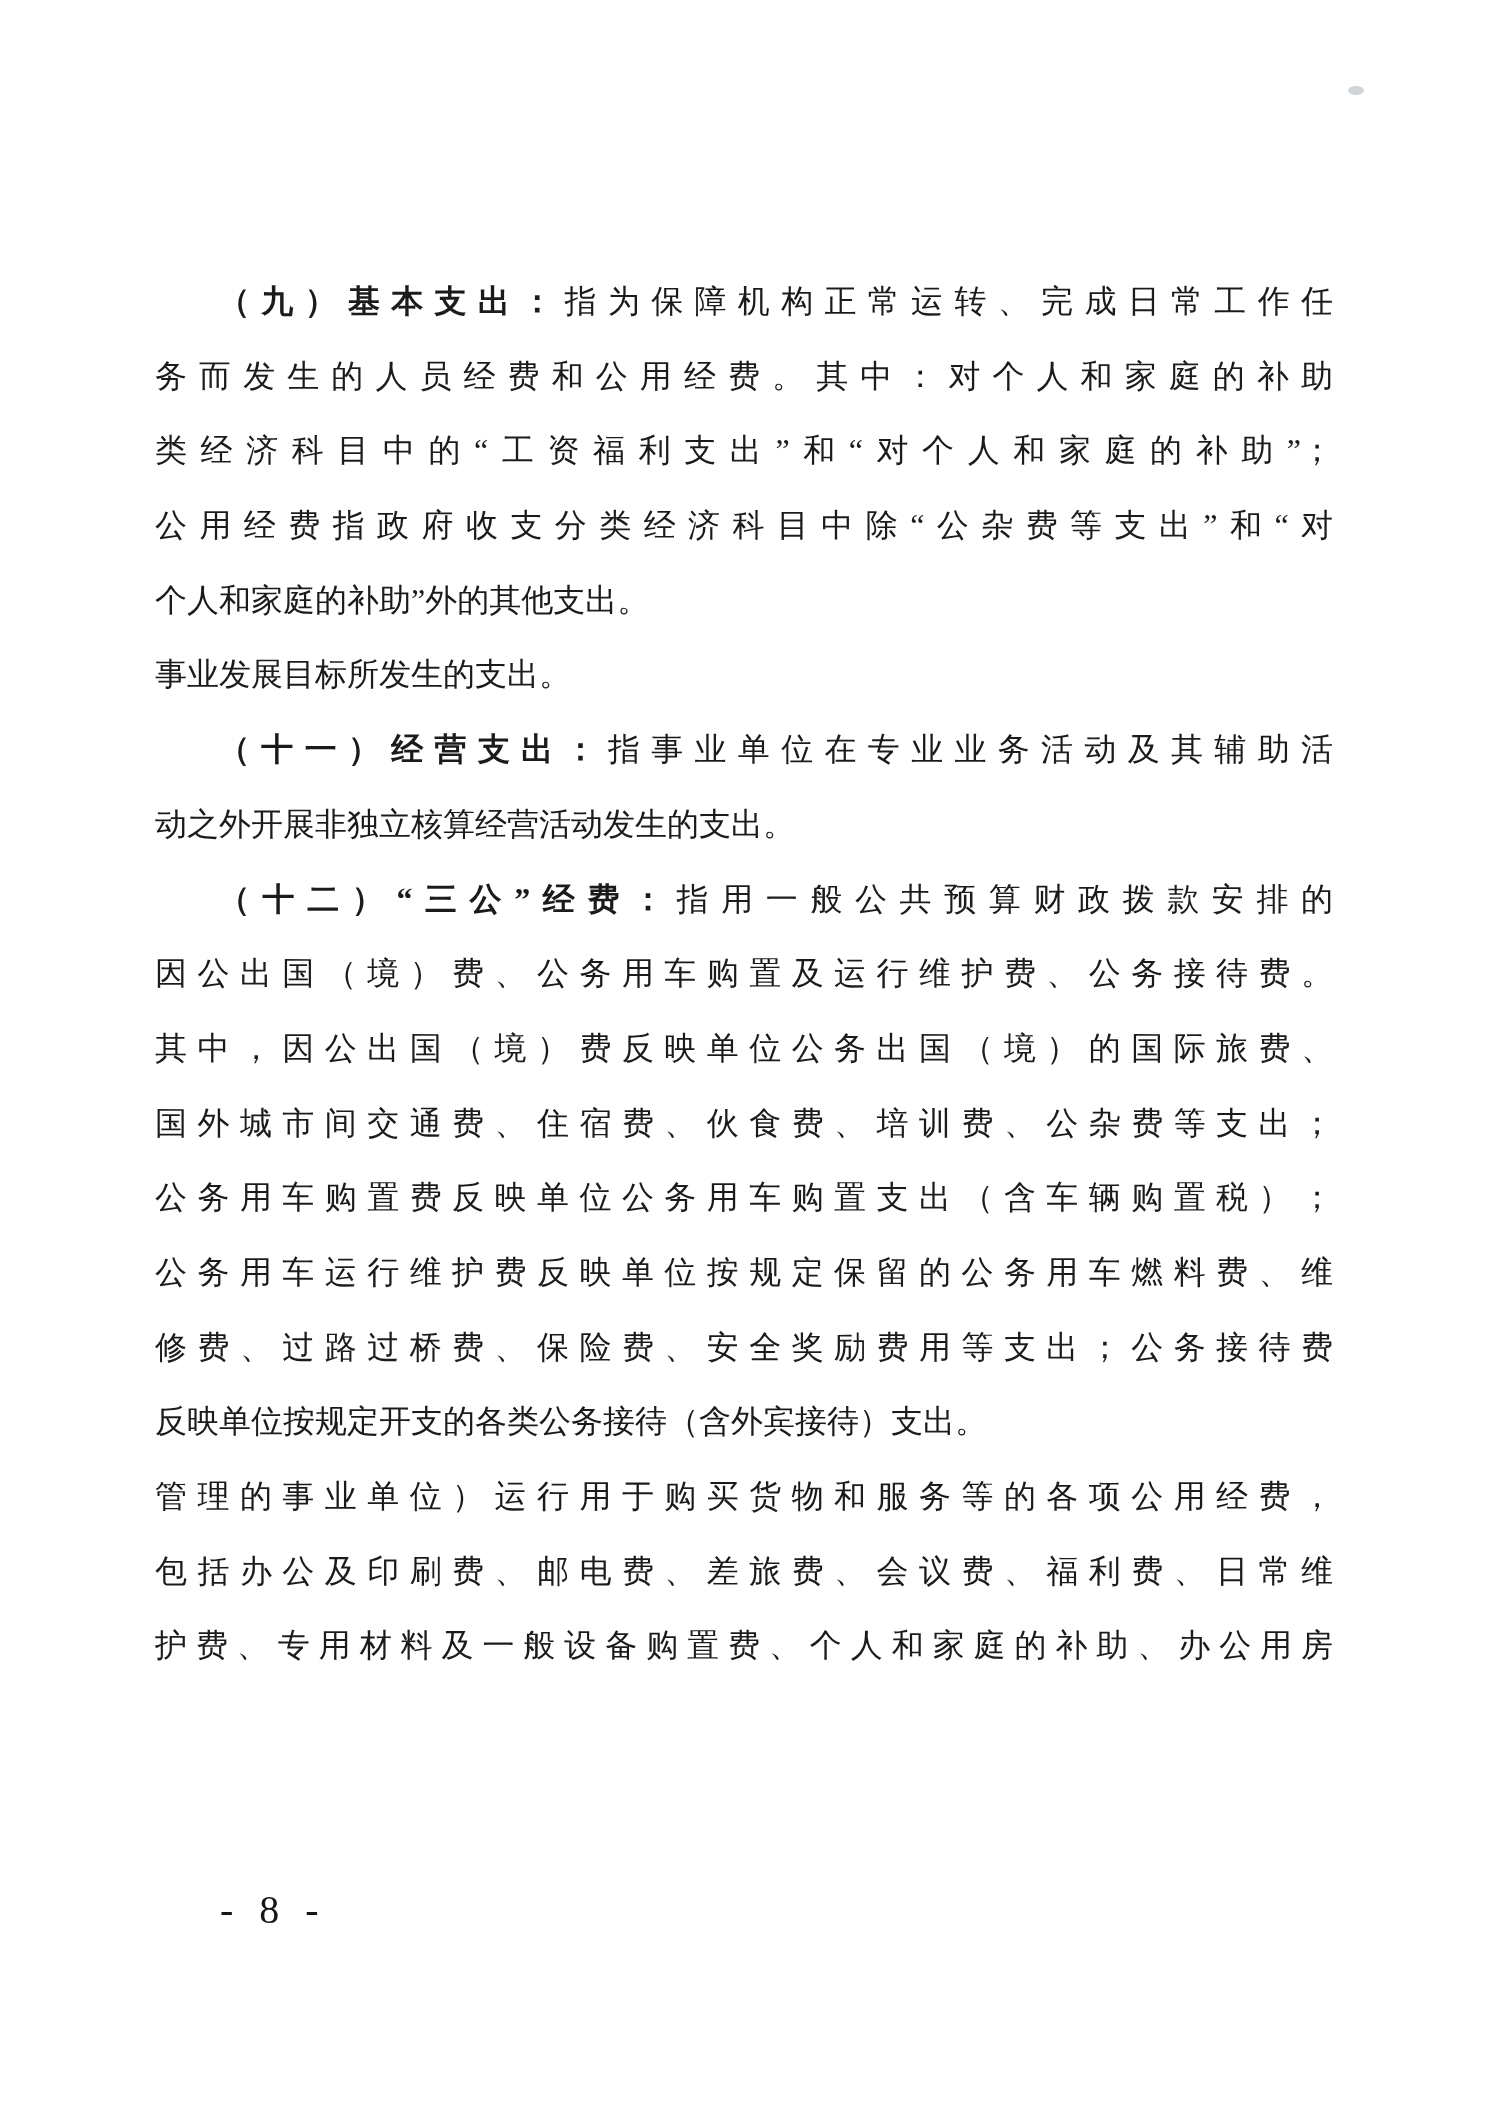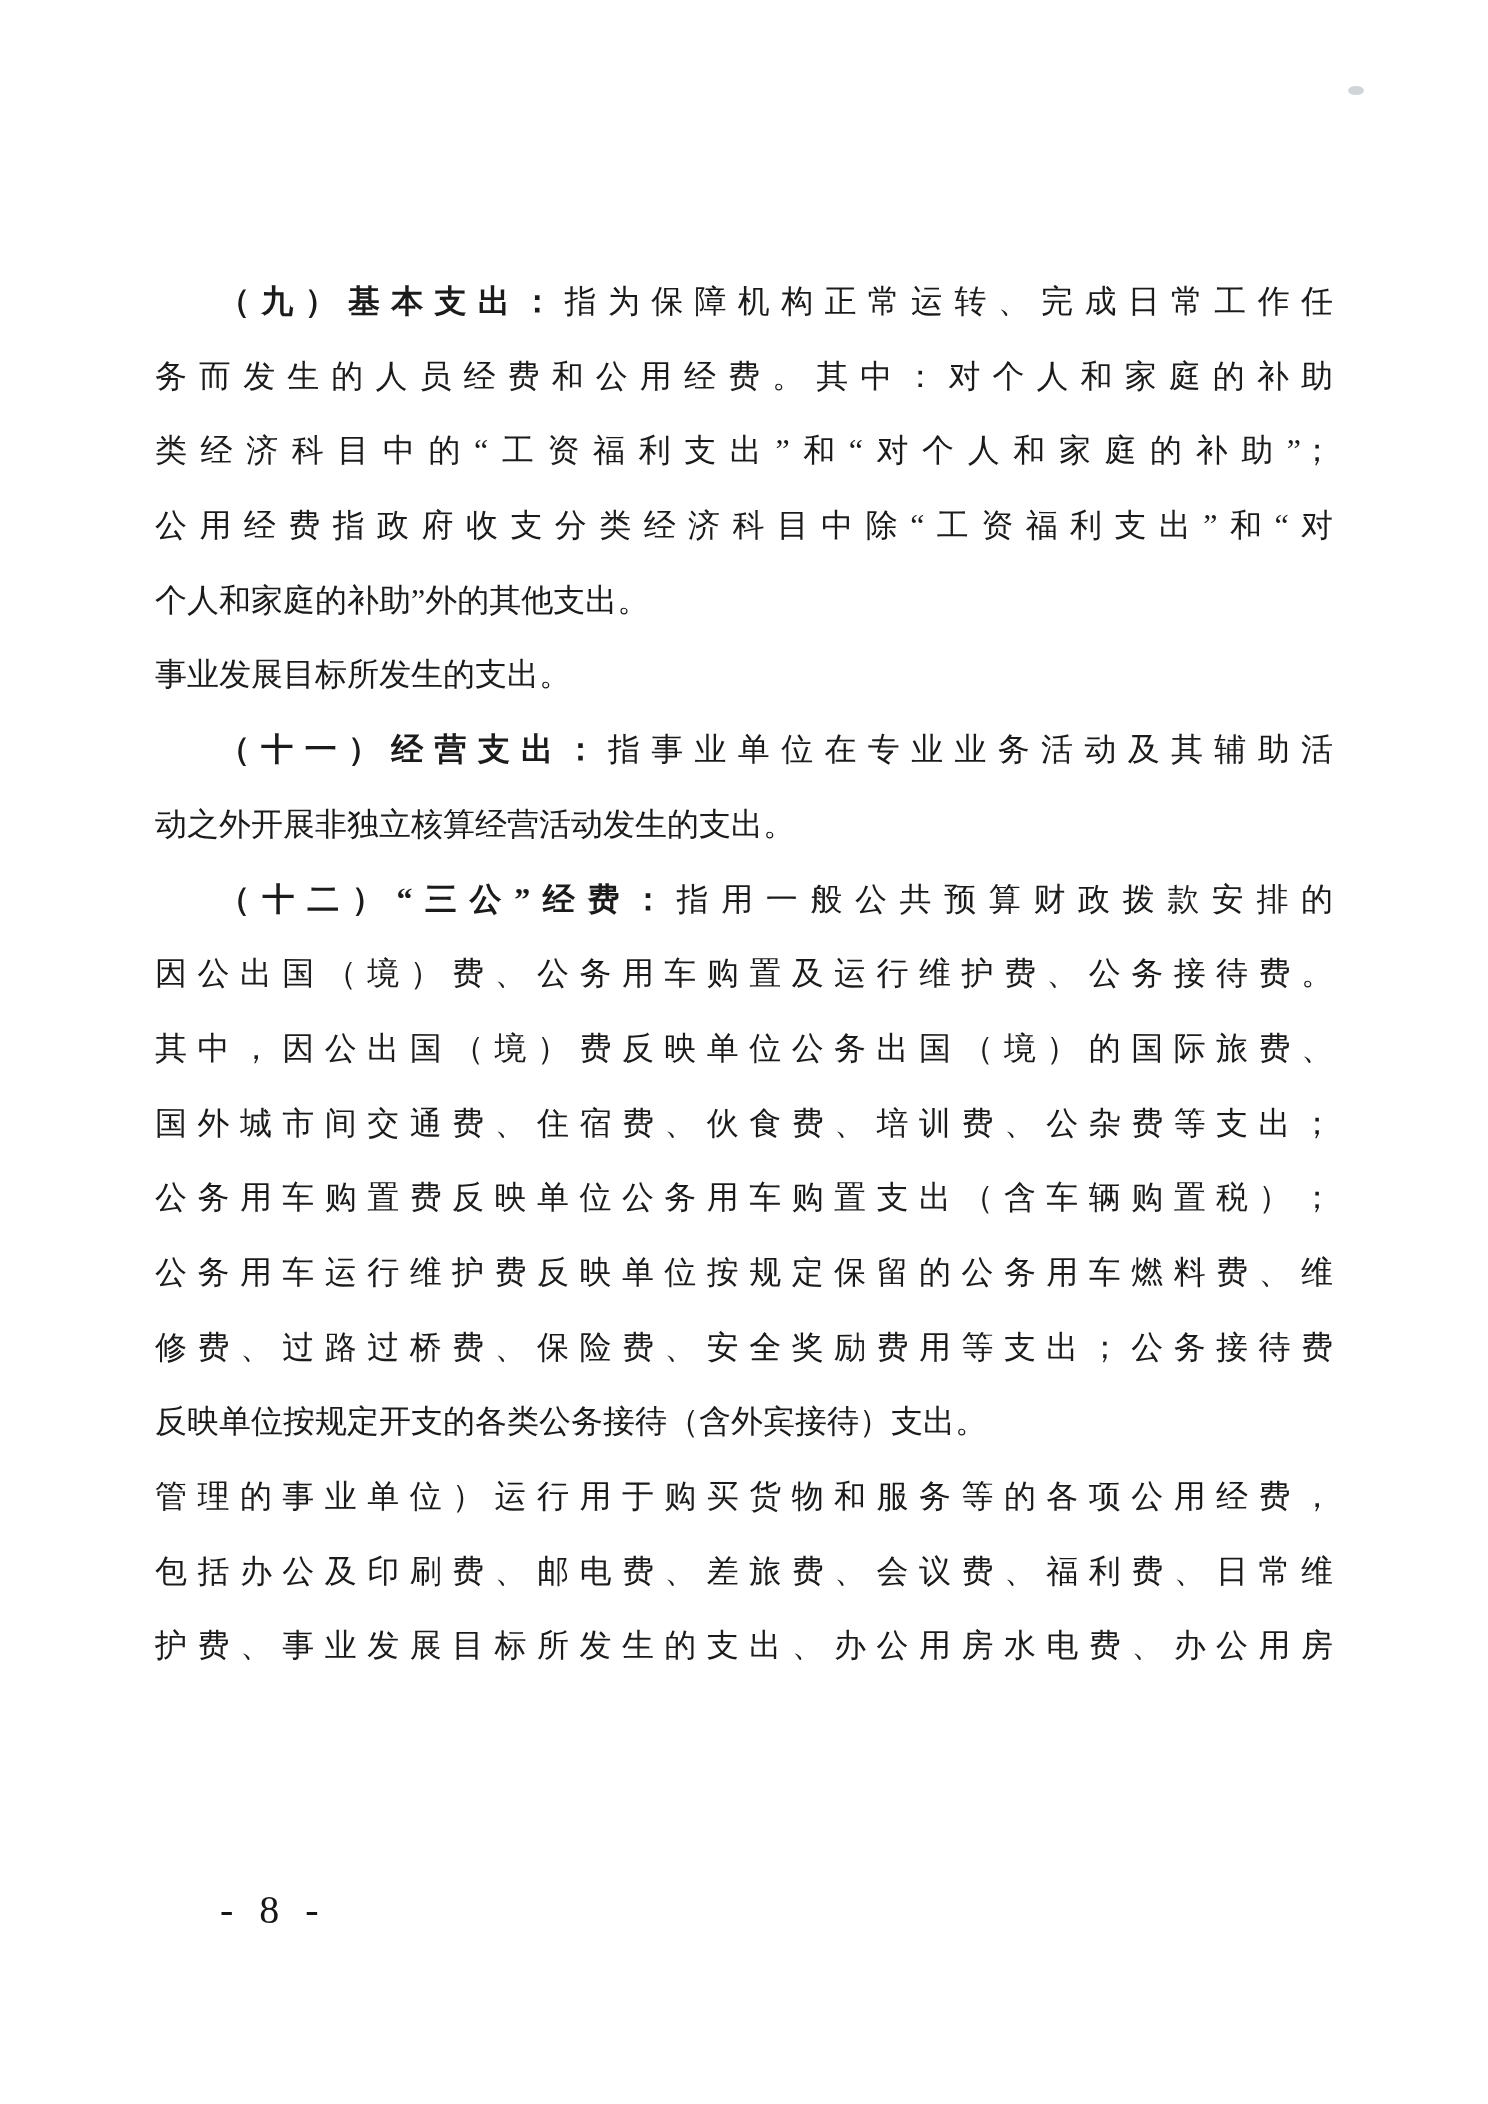--- a/index.html
+++ b/index.html
@@ -66,33 +66,33 @@
 <body>
 
 <div class="page">
 
   <div class="smudge"></div>
 
   <div class="doc">
     <div class="line indent justify"><span class="lead">（九）基本支出：</span><span>指为保障机构正常运转、完成日常工作任</span></div>
     <div class="line justify"><span>务而发生的人员经费和公用经费。其中：对个人和家庭的补助</span></div>
     <div class="line justify"><span>类经济科目中的“工资福利支出”和“对个人和家庭的补助”；</span></div>
-    <div class="line justify"><span>公用经费指政府收支分类经济科目中除“工资福利支出”和“对</span></div>
+    <div class="line justify"><span>公用经费指政府收支分类经济科目中除“公杂费等支出”和“对</span></div>
     <div class="line"><span>个人和家庭的补助”外的其他支出。</span></div>
     <div class="line"><span>事业发展目标所发生的支出。</span></div>
     <div class="line indent justify"><span class="lead">（十一）经营支出：</span><span>指事业单位在专业业务活动及其辅助活</span></div>
     <div class="line"><span>动之外开展非独立核算经营活动发生的支出。</span></div>
     <div class="line indent justify"><span class="lead">（十二）“三公”经费：</span><span>指用一般公共预算财政拨款安排的</span></div>
     <div class="line justify"><span>因公出国（境）费、公务用车购置及运行维护费、公务接待费。</span></div>
     <div class="line justify"><span>其中，因公出国（境）费反映单位公务出国（境）的国际旅费、</span></div>
     <div class="line justify"><span>国外城市间交通费、住宿费、伙食费、培训费、公杂费等支出；</span></div>
     <div class="line justify"><span>公务用车购置费反映单位公务用车购置支出（含车辆购置税）；</span></div>
     <div class="line justify"><span>公务用车运行维护费反映单位按规定保留的公务用车燃料费、维</span></div>
     <div class="line justify"><span>修费、过路过桥费、保险费、安全奖励费用等支出；公务接待费</span></div>
     <div class="line"><span>反映单位按规定开支的各类公务接待（含外宾接待）支出。</span></div>
     <div class="line justify"><span>管理的事业单位）运行用于购买货物和服务等的各项公用经费，</span></div>
     <div class="line justify"><span>包括办公及印刷费、邮电费、差旅费、会议费、福利费、日常维</span></div>
-    <div class="line justify"><span>护费、事业发展目标所发生的支出、办公用房水电费、办公用房</span></div>
+    <div class="line justify"><span>护费、专用材料及一般设备购置费、个人和家庭的补助、办公用房</span></div>
   </div>
 
   <div class="footer">- 8 -</div>
 
 </div>
 
 </body></html>

